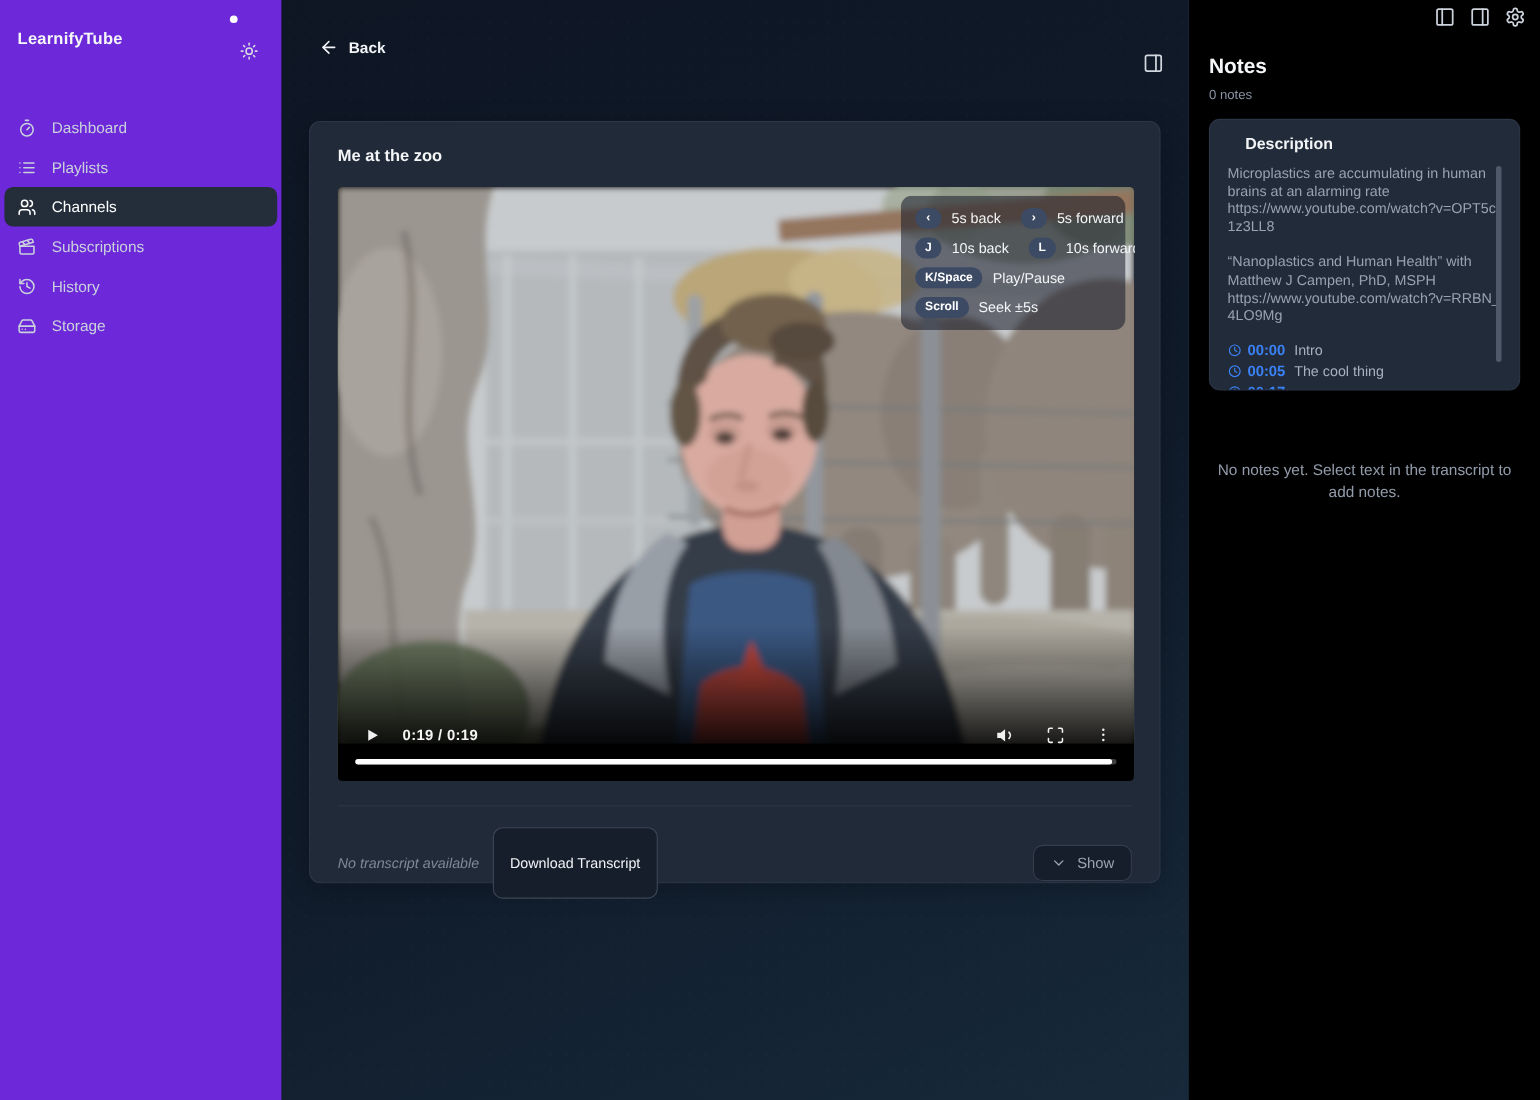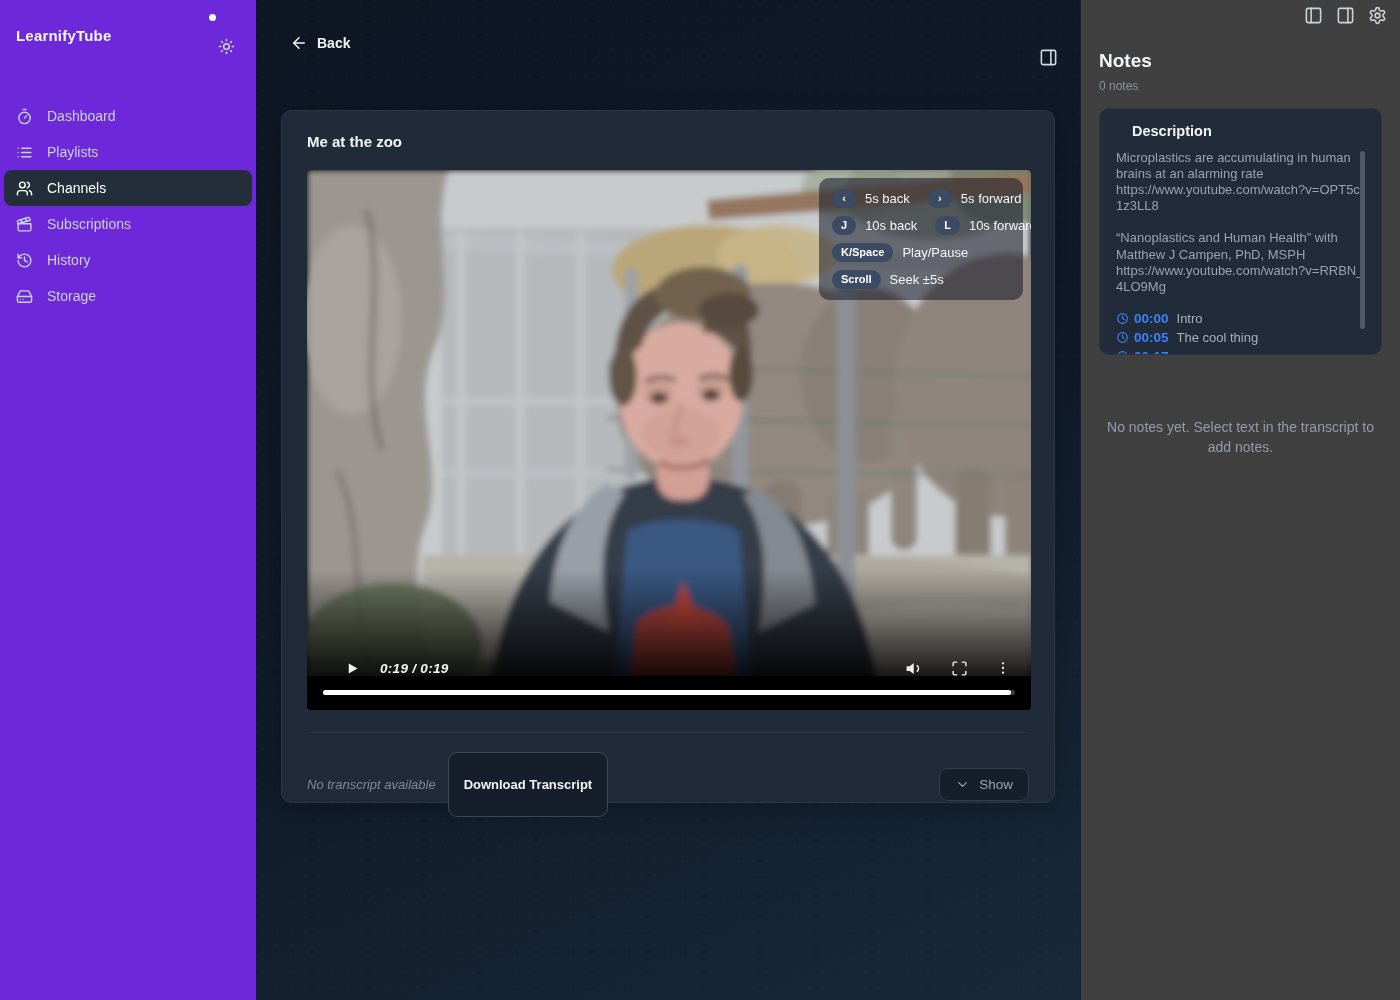--- a/index.html
+++ b/index.html
@@ -36,39 +36,39 @@
   .shortcuts { position:absolute; top:8px; right:8px; width:204px; padding:11px 13px; border-radius:10px;
     background:rgba(21,26,40,.55); display:flex; flex-direction:column; gap:8px; z-index:4; }
   .sc-row { display:flex; align-items:center; gap:9px; }
   .sc-pair { display:flex; align-items:center; gap:9px; }
   .sc-gap { flex:1; }
   .kbd { display:inline-flex; align-items:center; justify-content:center; background:#3c4a63; color:#fff;
     font-size:11px; font-weight:bold; border-radius:999px; padding:3px 9px; min-width:24px; height:19px; line-height:1; }
   .sc-label { color:#f3f5f7; font-size:13px; font-weight:400; white-space:nowrap; }
 
   
-  .controls { position:absolute; left:18px; right:0; bottom:22px; height:40px; display:flex; align-items:center;
-    padding:0 20px; z-index:3; color:#fff;font-style:italic; }
+  .controls { position:absolute; left:4px; right:0; bottom:22px; height:40px; display:flex; align-items:center;
+    padding:0 20px; z-index:3; color:#fff; }
   .ctrl-time { margin-left:20px; font-size:13.5px; font-weight:600; letter-spacing:.3px; color:#f5f5f5; }
   .ctrl-right { margin-left:auto; display:flex; align-items:center; gap:27px; }
   .ctrl-btn { background:none; border:none; color:#f0f0f0; cursor:pointer; display:flex; align-items:center; }
   .progress-track { position:absolute; left:16px; right:16px; bottom:15px; height:5px; border-radius:3px;
     background:rgba(140,140,140,.45); z-index:3; }
   .progress-fill { position:absolute; left:0; top:0; bottom:0; width:99.4%; border-radius:3px; background:#ffffff; }
 
   .card-divider { margin-top:22px; border-top:1px solid #2b3543; }
   .transcript-bar { display:flex; align-items:center; margin-top:19px; }
   .transcript-status { font-style:italic; font-size:13px; color:#7f8997; }
   .btn-download { margin-left:12px; padding:24px 15px; border-radius:9px; border:1px solid #3d4654; background:#161e2b;
-    color:#f1f3f6; font-size:13px; font-weight:bold; cursor:pointer; font-family:inherit; }
+    color:#f1f3f6; font-size:13px; font-weight:normal; cursor:pointer; font-family:inherit; }
   .btn-show { margin-left:auto; display:flex; align-items:center; gap:9px; padding:8px 15px; border-radius:9px;
     border:1px solid #333d4c; background:#161e2b; color:#9aa3b2; font-size:13.5px; cursor:pointer; font-family:inherit; }
 
   
-  .right-panel { position:relative; width:320px; flex:0 0 320px; background:#404040; padding:0 18px; border-left:1px solid #16202e; }
+  .right-panel { position:relative; width:320px; flex:0 0 320px; background:#000000; padding:0 18px; border-left:1px solid #16202e; }
   .rp-icons { position:absolute; top:6px; right:13px; display:flex; align-items:center; gap:13px; color:#ccd3dc; }
   .rp-icons .ctrl-btn { color:#ccd3dc; }
   .notes-title { margin-top:50px; font-size:19px; font-weight:bold; color:#f4f6f8; }
   .notes-count { margin-top:7px; font-size:12px; color:#8a93a2; }
   .desc-card { position:relative; margin-top:15px; height:247px; background:#212b39; border:1px solid #2b3545;
     border-radius:10px; padding:14px 16px; overflow:hidden; }
   .desc-title { font-size:14.5px; font-weight:bold; color:#f2f4f6; margin-bottom:11px;margin-left:16px; }
   .desc-line { font-size:13px; line-height:1.24; color:#99a2b0; word-break:break-word; }
   .desc-url { word-break:break-all; }
   .desc-para { margin-bottom:16px; }

